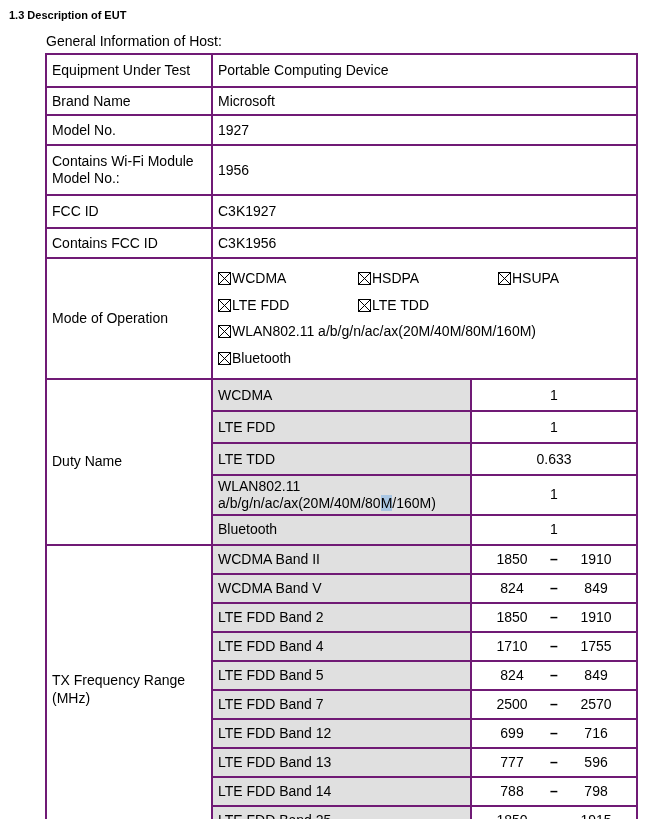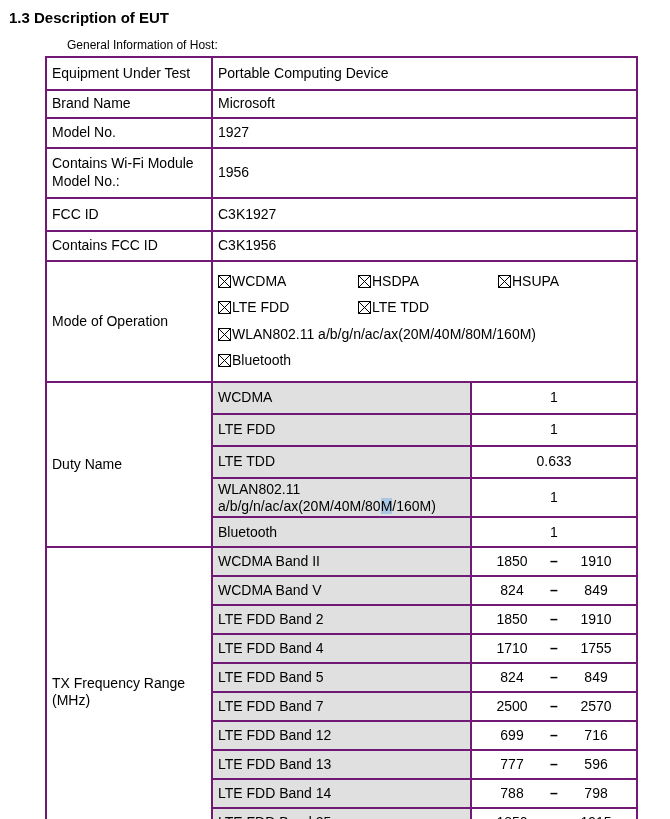--- a/index.html
+++ b/index.html
@@ -2,24 +2,24 @@
 <html><head>
 <meta charset="utf-8">
 <style>
   html,body{margin:0;padding:0;}
   body{
     width:670px;height:819px;background:#ffffff;color:#000;
     font-family:"Liberation Sans","DejaVu Sans",sans-serif;
     font-size:14px;line-height:1.25;overflow:hidden;
   }
   .section-title{
-    font-size:15px;font-weight:bold;margin:9px 4px 0 9px;
+    font-size:11px;font-weight:bold;margin:9px 4px 0 9px;
   }
   .subtitle{
-    margin:10px 0 0 67px;font-size:12px;
+    margin:10px 0 0 46px;font-size:14px;
   }
   table.eut{
     border-collapse:collapse;margin:3px 0 0 45px;
     width:591px;table-layout:fixed;
   }
   table.eut td{
     border:2px solid #701a75;padding:2px 5px;vertical-align:middle;
     font-size:14px;overflow:hidden;
   }
   col.c1{width:166px;}

